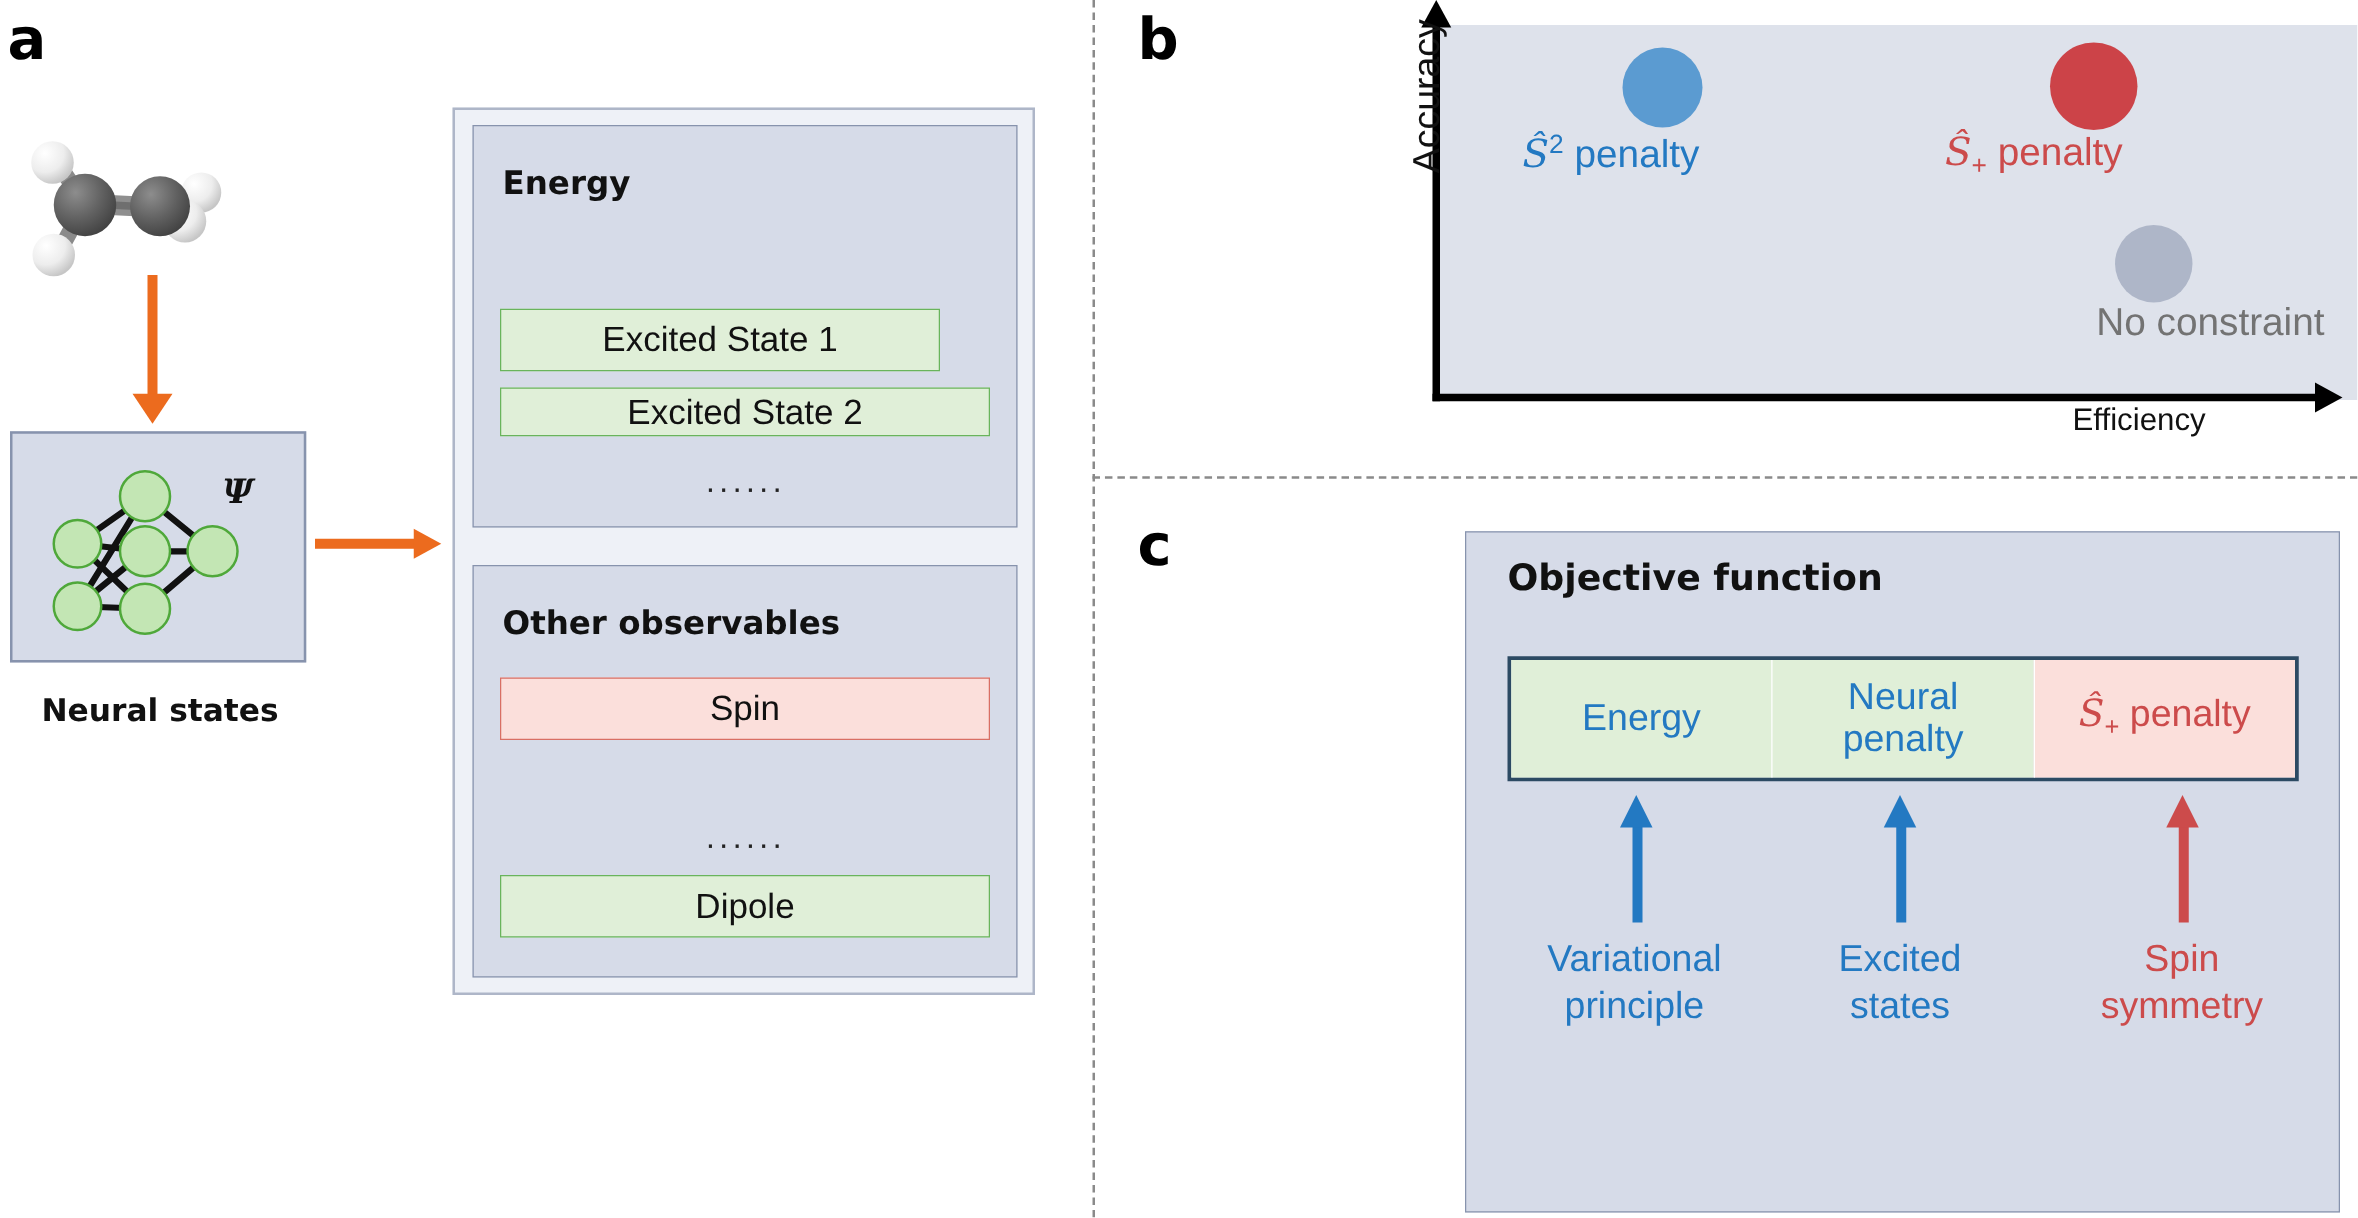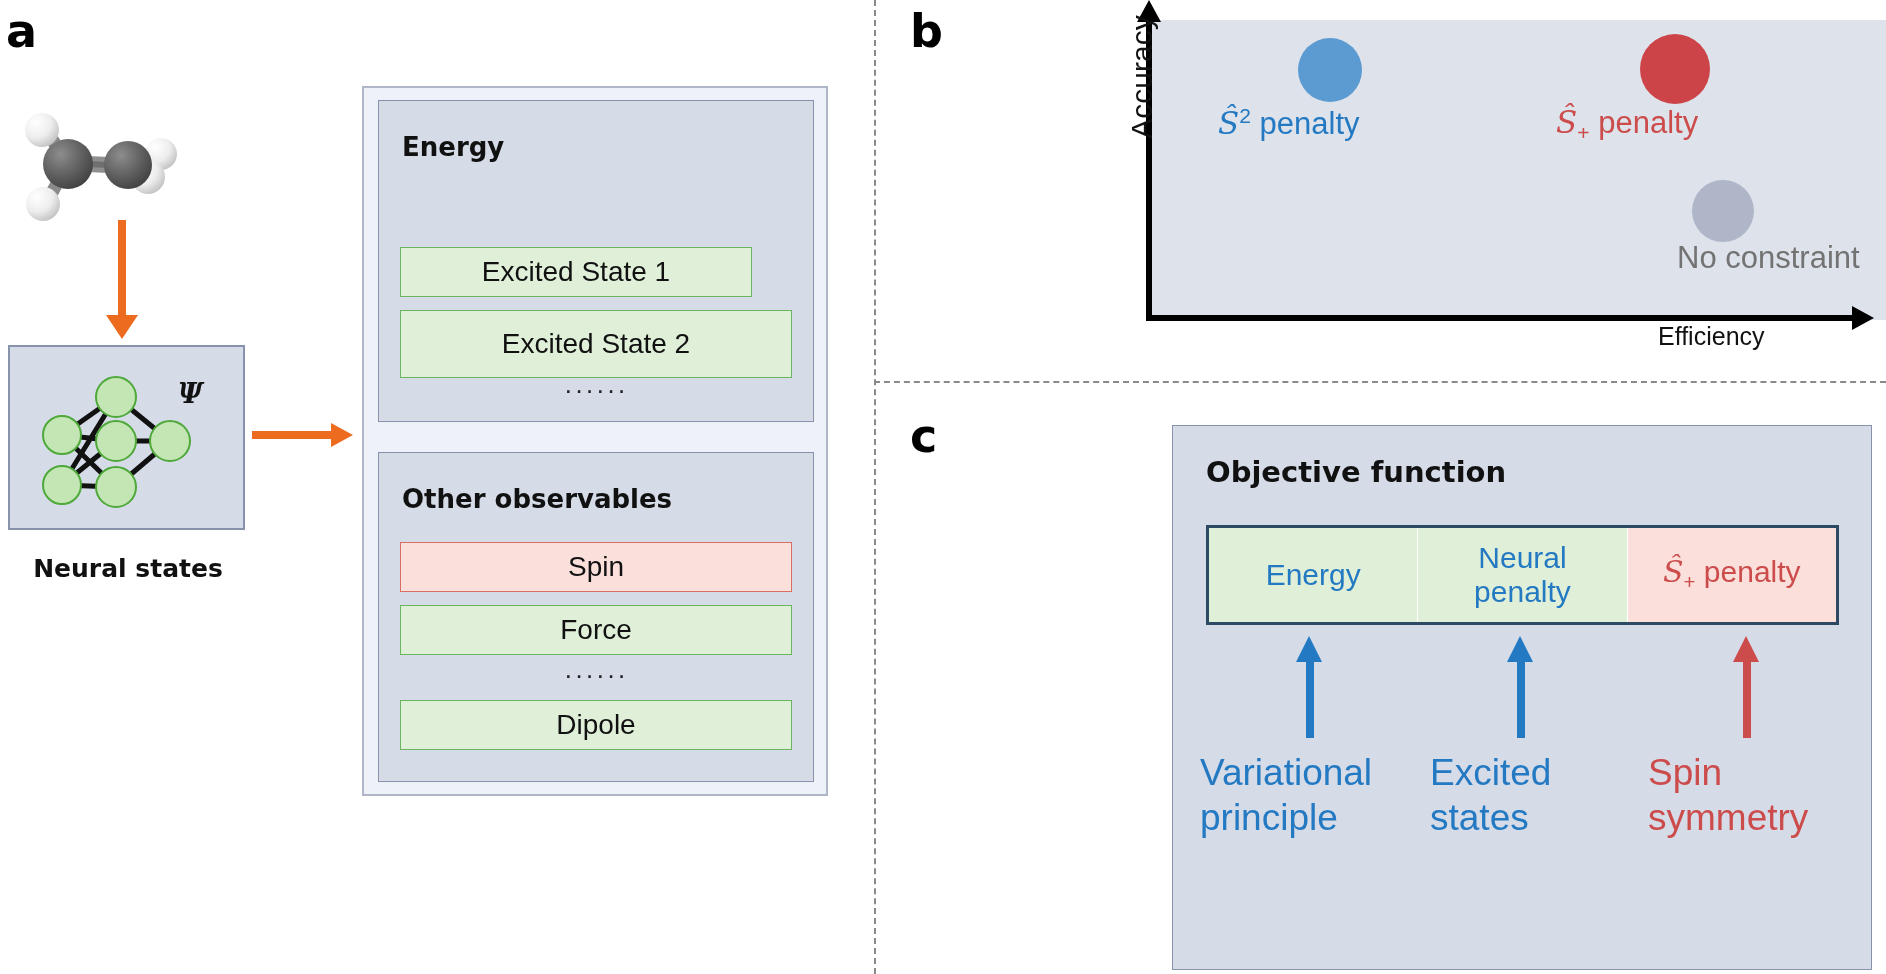--- a/index.html
+++ b/index.html
@@ -226,21 +226,21 @@
   #objective-box {
     position: absolute;
     left: 1172px; top: 425px;
     width: 700px; height: 545px;
     background: #d6dbe8;
     border: 1.5px solid #8793ad;
     box-sizing: border-box;
   }
   #objective-title {
     position: absolute;
-    left: 1206px; top: 455px;
+    left: 1206px; top: 445px;
     font-family: "DejaVu Sans", sans-serif;
     font-weight: 700;
     font-size: 29px;
     color: #111;
   }
   #objective-row {
     position: absolute;
     left: 1206px; top: 525px;
     width: 633px; height: 100px;
     display: flex;
@@ -264,22 +264,23 @@
 
   .c-arrow-shaft { position: absolute; width: 8px; }
   .c-arrow-head {
     position: absolute;
     width: 0; height: 0;
     border-left: 13px solid transparent;
     border-right: 13px solid transparent;
   }
   .c-bottom-label {
     position: absolute;
-    font-family: "Liberation Sans", sans-serif;
-    font-size: 37px;
+    text-align: center;
+    font-family: "Liberation Sans", sans-serif;
+    font-size: 30px;
     line-height: 1.22;
   }
   .blue-txt { color: #2379c2; }
   .red-txt  { color: #cc4b4b; }
 </style>
 </head>
 <body>
 
 <div id="panel-a">
 
@@ -351,28 +352,27 @@
 
   <div id="arrow-right-shaft"></div>
   <div id="arrow-right-head"></div>
 
   <div id="outer-card"></div>
 
   <div class="inner-panel" id="energy-panel"></div>
   <div class="panel-heading" style="left:402px; top:132px;">Energy</div>
 
   <div class="item-box green" style="left:400px; top:247px; width:352px; height:50px;">Excited State 1</div>
-  <div class="item-box green" style="left:400px; top:310px; width:392px; height:68px;">Excited State 2</div>
+  <div class="item-box green" style="left:400px; top:310px; width:392px; height:39px;">Excited State 2</div>
   <div class="ellipsis" style="left:400px; top:375px; width:392px;">······</div>
 
   <div class="inner-panel" id="observables-panel"></div>
   <div class="panel-heading" style="left:402px; top:484px;">Other observables</div>
 
   <div class="item-box red" style="left:400px; top:542px; width:392px; height:50px;">Spin</div>
-  <div class="item-box green" style="left:400px; top:605px; width:392px; height:50px;">Force</div>
   <div class="ellipsis" style="left:400px; top:660px; width:392px;">······</div>
   <div class="item-box green" style="left:400px; top:700px; width:392px; height:50px;">Dipole</div>
 </div>
 
 <div id="v-divider"></div>
 <div id="h-divider"></div>
 
 <div id="panel-b">
   <div class="panel-letter" style="left:36px; top:8px;">b</div>
 </div>

